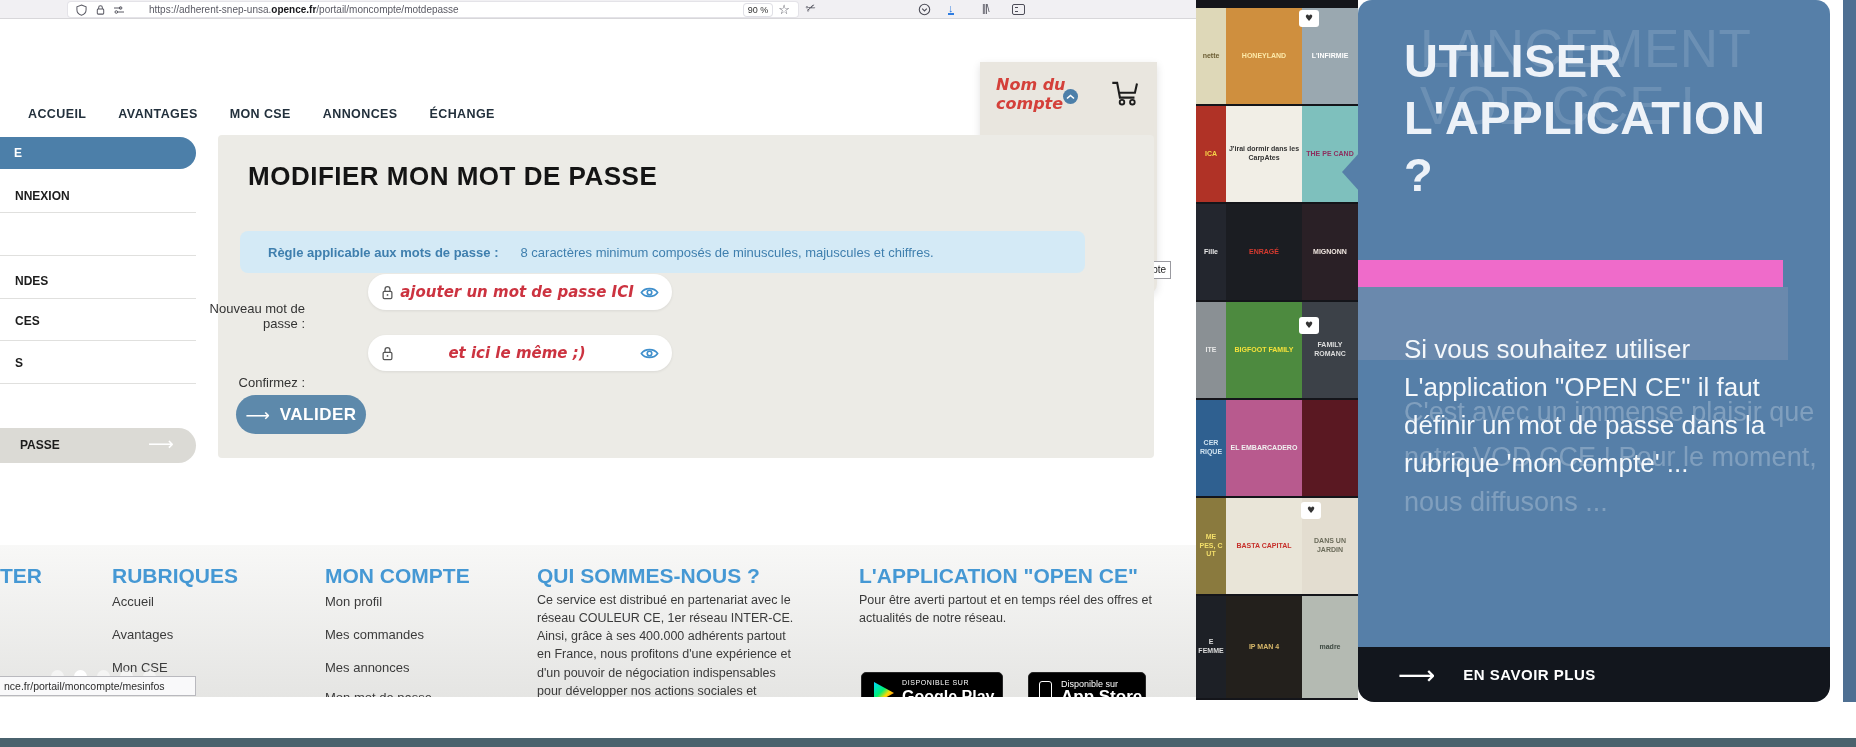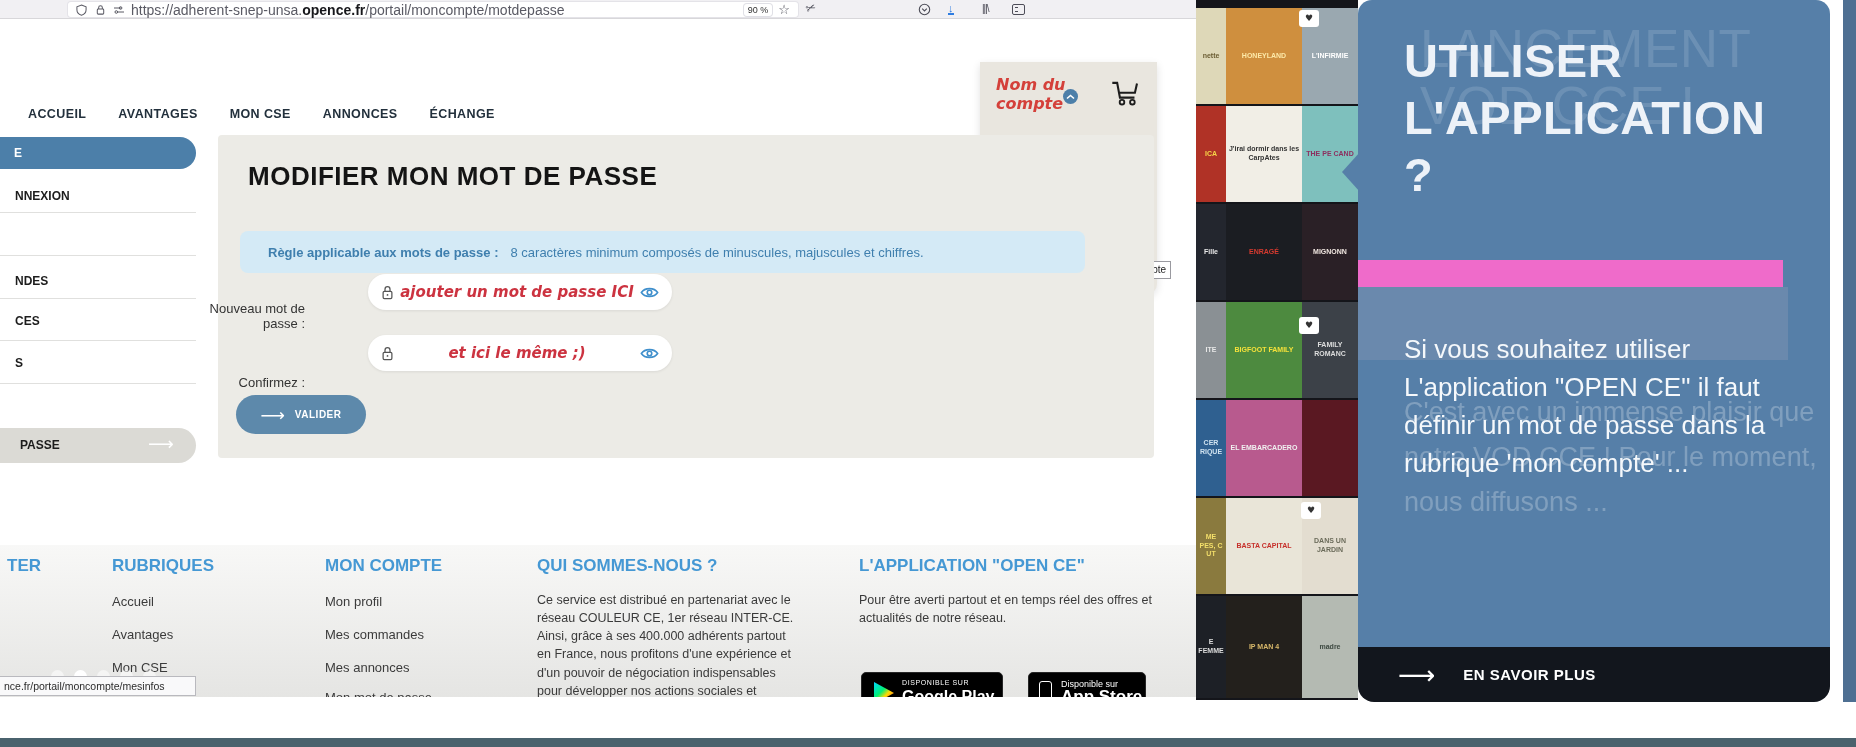--- a/index.html
+++ b/index.html
@@ -5,21 +5,21 @@
   html,body{margin:0;padding:0;background:#fff;}
   *{box-sizing:border-box;}
   body{font-family:"Liberation Sans",sans-serif;}
   .screen{position:relative;width:1856px;height:747px;background:#ffffff;overflow:hidden;}
   .abs{position:absolute;}
 
   
   .toolbar{left:0;top:0;width:1196px;height:19px;background:#f1f0f3;border-bottom:1px solid #d8d7da;}
   .urlfield{left:68px;top:2px;width:730px;height:15px;background:#fff;border-radius:3px;box-shadow:0 0 0 1px #e4e3e8;display:flex;align-items:center;}
   .urlfield svg{flex:0 0 auto;}
-  .url-text{font-size:14px;color:#5a5a64;white-space:nowrap;margin-left:6px;}
+  .url-text{font-size:10px;color:#5a5a64;white-space:nowrap;margin-left:24px;}
   .url-text b{color:#17171b;}
   .zoom-chip{margin-left:auto;font-size:9px;color:#333;background:#fff;box-shadow:0 0 0 1px #e0e0e6;border-radius:3px;padding:1px 4px;}
   .tb-ico{color:#4d4d58;font-size:12px;line-height:15px;}
   .dl-ico{color:#2f7de1;font-weight:bold;border-bottom:2px solid #2f7de1;line-height:10px;font-size:11px;}
   .lib-ico{font-size:10px;letter-spacing:-1px;color:#4d4d58;}
   .sb-ico{width:13px;height:11px;border:1.3px solid #4d4d58;border-radius:2px;position:relative;}
   .sb-ico i{position:absolute;left:2px;top:2px;width:3px;height:5px;border-top:1px solid #4d4d58;border-bottom:1px solid #4d4d58;}
 
   
   .page{left:0;top:19px;width:1196px;height:678px;background:#fff;overflow:hidden;}
@@ -39,31 +39,31 @@
   .acct-name{left:996px;top:56px;font-size:16px;font-style:italic;font-weight:bold;color:#d4403a;line-height:19px;font-family:"DejaVu Sans",sans-serif;}
   .chev-circle{left:1063px;top:70px;width:15px;height:15px;border-radius:50%;background:#4c7fa9;display:flex;align-items:center;justify-content:center;}
   .menu-ico{color:#1c1c1c;}
   .menu-lbl{font-size:11.5px;font-weight:bold;color:#222;letter-spacing:.3px;cursor:pointer;}
   .tooltip{left:1087px;top:242px;width:84px;height:18px;background:#fff;border:1px solid #9a9aa0;font-size:10px;color:#222;line-height:16px;padding-left:3px;white-space:nowrap;overflow:hidden;}
 
   
   .card{left:218px;top:116px;width:936px;height:323px;background:#ecebe6;border-radius:4px;}
   .card-title{left:248px;top:142px;font-size:26px;font-weight:800;color:#141414;letter-spacing:.5px;}
   .rulebox{left:240px;top:212px;width:845px;height:42px;background:#d4eaf6;border-radius:8px;display:flex;align-items:center;padding-left:28px;font-size:13px;color:#3f7fae;}
-  .rulebox b{margin-right:12px;}
+  .rulebox b{margin-right:22px;}
   .f-label{font-size:13px;color:#333;text-align:right;width:100px;margin-top:28px;}
   .input-pill{width:304px;height:36px;background:#fff;border-radius:18px;box-shadow:0 1px 3px rgba(0,0,0,.08);display:flex;align-items:center;padding:0 12px;}
   .hint{flex:1;text-align:center;font-size:15px;font-style:italic;font-weight:bold;color:#cc3340;font-family:"DejaVu Sans",sans-serif;}
   .valider{left:236px;top:376px;width:130px;height:39px;background:#5d89ab;border-radius:20px;border:none;display:flex;align-items:center;justify-content:center;gap:10px;cursor:pointer;}
   .valider .arr{color:#fff;font-size:17px;font-family:"DejaVu Sans",sans-serif;}
-  .valider .lbl{color:#fff;font-size:10px;font-weight:bold;letter-spacing:.5px;}
+  .valider .lbl{color:#fff;font-size:17px;font-weight:bold;letter-spacing:.5px;}
 
   
   .footer{left:0;top:526px;width:1196px;height:152px;background:linear-gradient(180deg,#f8f8f7 0%,#e5e5e3 100%);overflow:hidden;}
-  .f-head{top:11px;font-size:17px;font-weight:bold;color:#4598d4;position:absolute;}
+  .f-head{top:19px;font-size:21px;font-weight:bold;color:#4598d4;position:absolute;}
   .f-frag{left:0;width:41px;overflow:hidden;text-align:right;}
   .f-item{position:absolute;font-size:13px;color:#3b3b3b;cursor:pointer;}
   .f-para{position:absolute;top:46px;font-size:12.5px;color:#3a3a3a;line-height:1.45;}
   .badge{position:absolute;top:127px;height:41px;background:#000;border:1px solid #262626;border-radius:5px;color:#fff;cursor:pointer;}
   .badge .t{position:absolute;left:40px;top:6px;font-size:7px;letter-spacing:.6px;}
   .badge .t2{position:absolute;left:32px;top:6px;font-size:9px;}
   .badge .b{position:absolute;left:40px;top:15px;font-size:16px;font-weight:bold;}
   .badge .b2{position:absolute;left:32px;top:14px;font-size:17px;font-weight:bold;}
   .gp-tri{position:absolute;left:12px;top:9px;width:20px;height:22px;clip-path:polygon(0 0,100% 50%,0 100%);background:linear-gradient(135deg,#00d7fe 0%,#00f076 40%,#ffd900 60%,#ff3a44 100%);}
   .as-phone{position:absolute;left:10px;top:8px;width:13px;height:24px;border:1.6px solid #fff;border-radius:3px;}

